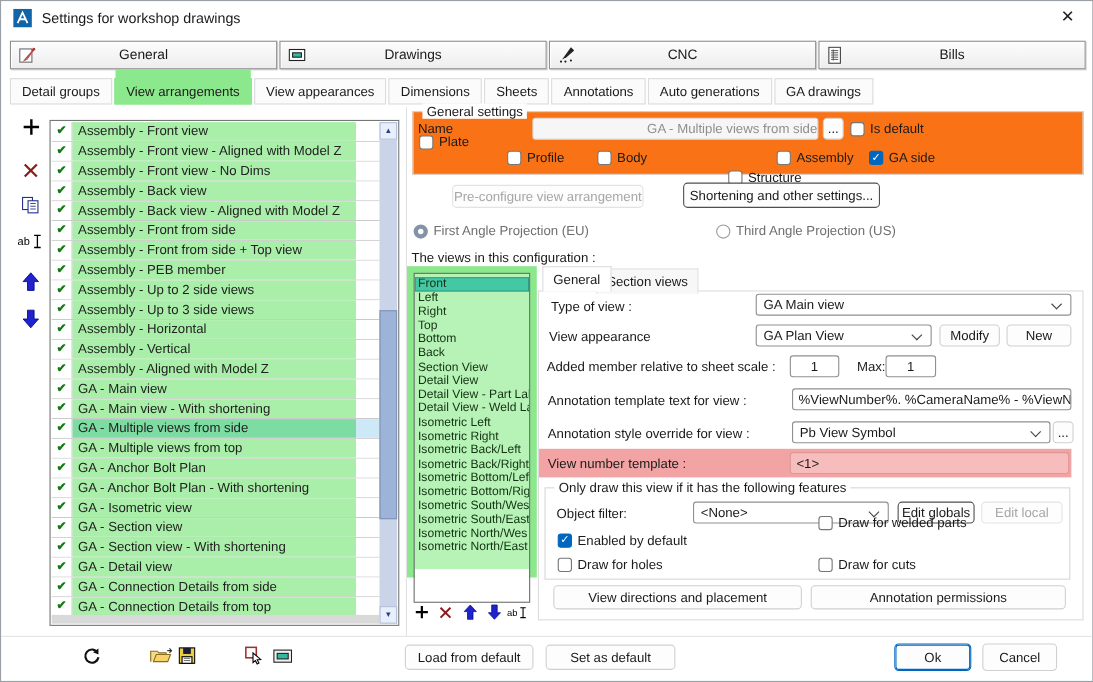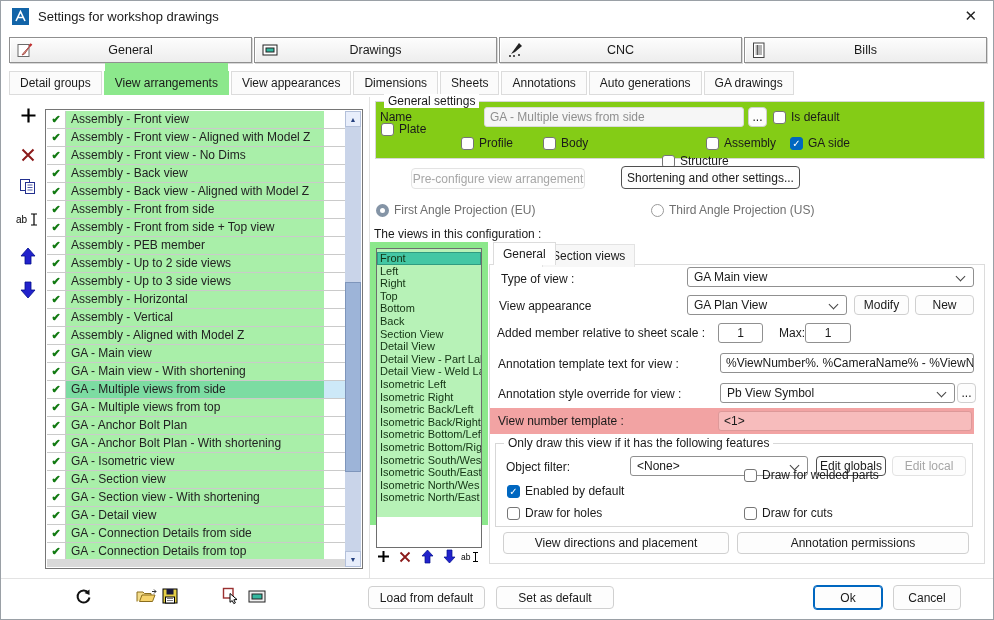--- a/index.html
+++ b/index.html
@@ -395,21 +395,21 @@
     <div class="strip"></div>
     <div class="sb">
       <div class="sb-btn" style="top:0;">▲</div>
       <div class="sb-thumb"></div>
       <div class="sb-btn" style="bottom:0;">▼</div>
     </div>
   </div>
 
   <div class="vline"></div>
 
-  <div class="groupbox" style="left:374px;top:100px;width:610px;height:58px;background:#84cc16;">
+  <div class="groupbox" style="left:374px;top:100px;width:610px;height:58px;background:#f97316;text-align:right;">
     <span class="legend">General settings</span>
     <span class="flabel" style="left:4px;top:8px;">Name</span>
     <div class="inp dis" style="left:108px;top:5px;width:260px;height:20px;">GA - Multiple views from side</div>
     <div class="btn" style="left:372px;top:5px;width:19px;height:20px;">...</div>
     <div class="cbwrap" style="left:397px;top:8px;">
       <span class="cb"></span>
       <span>Is default</span>
     </div>
     <div class="cbwrap" style="left:5px;top:20px;">
         <span class="cb"></span>

